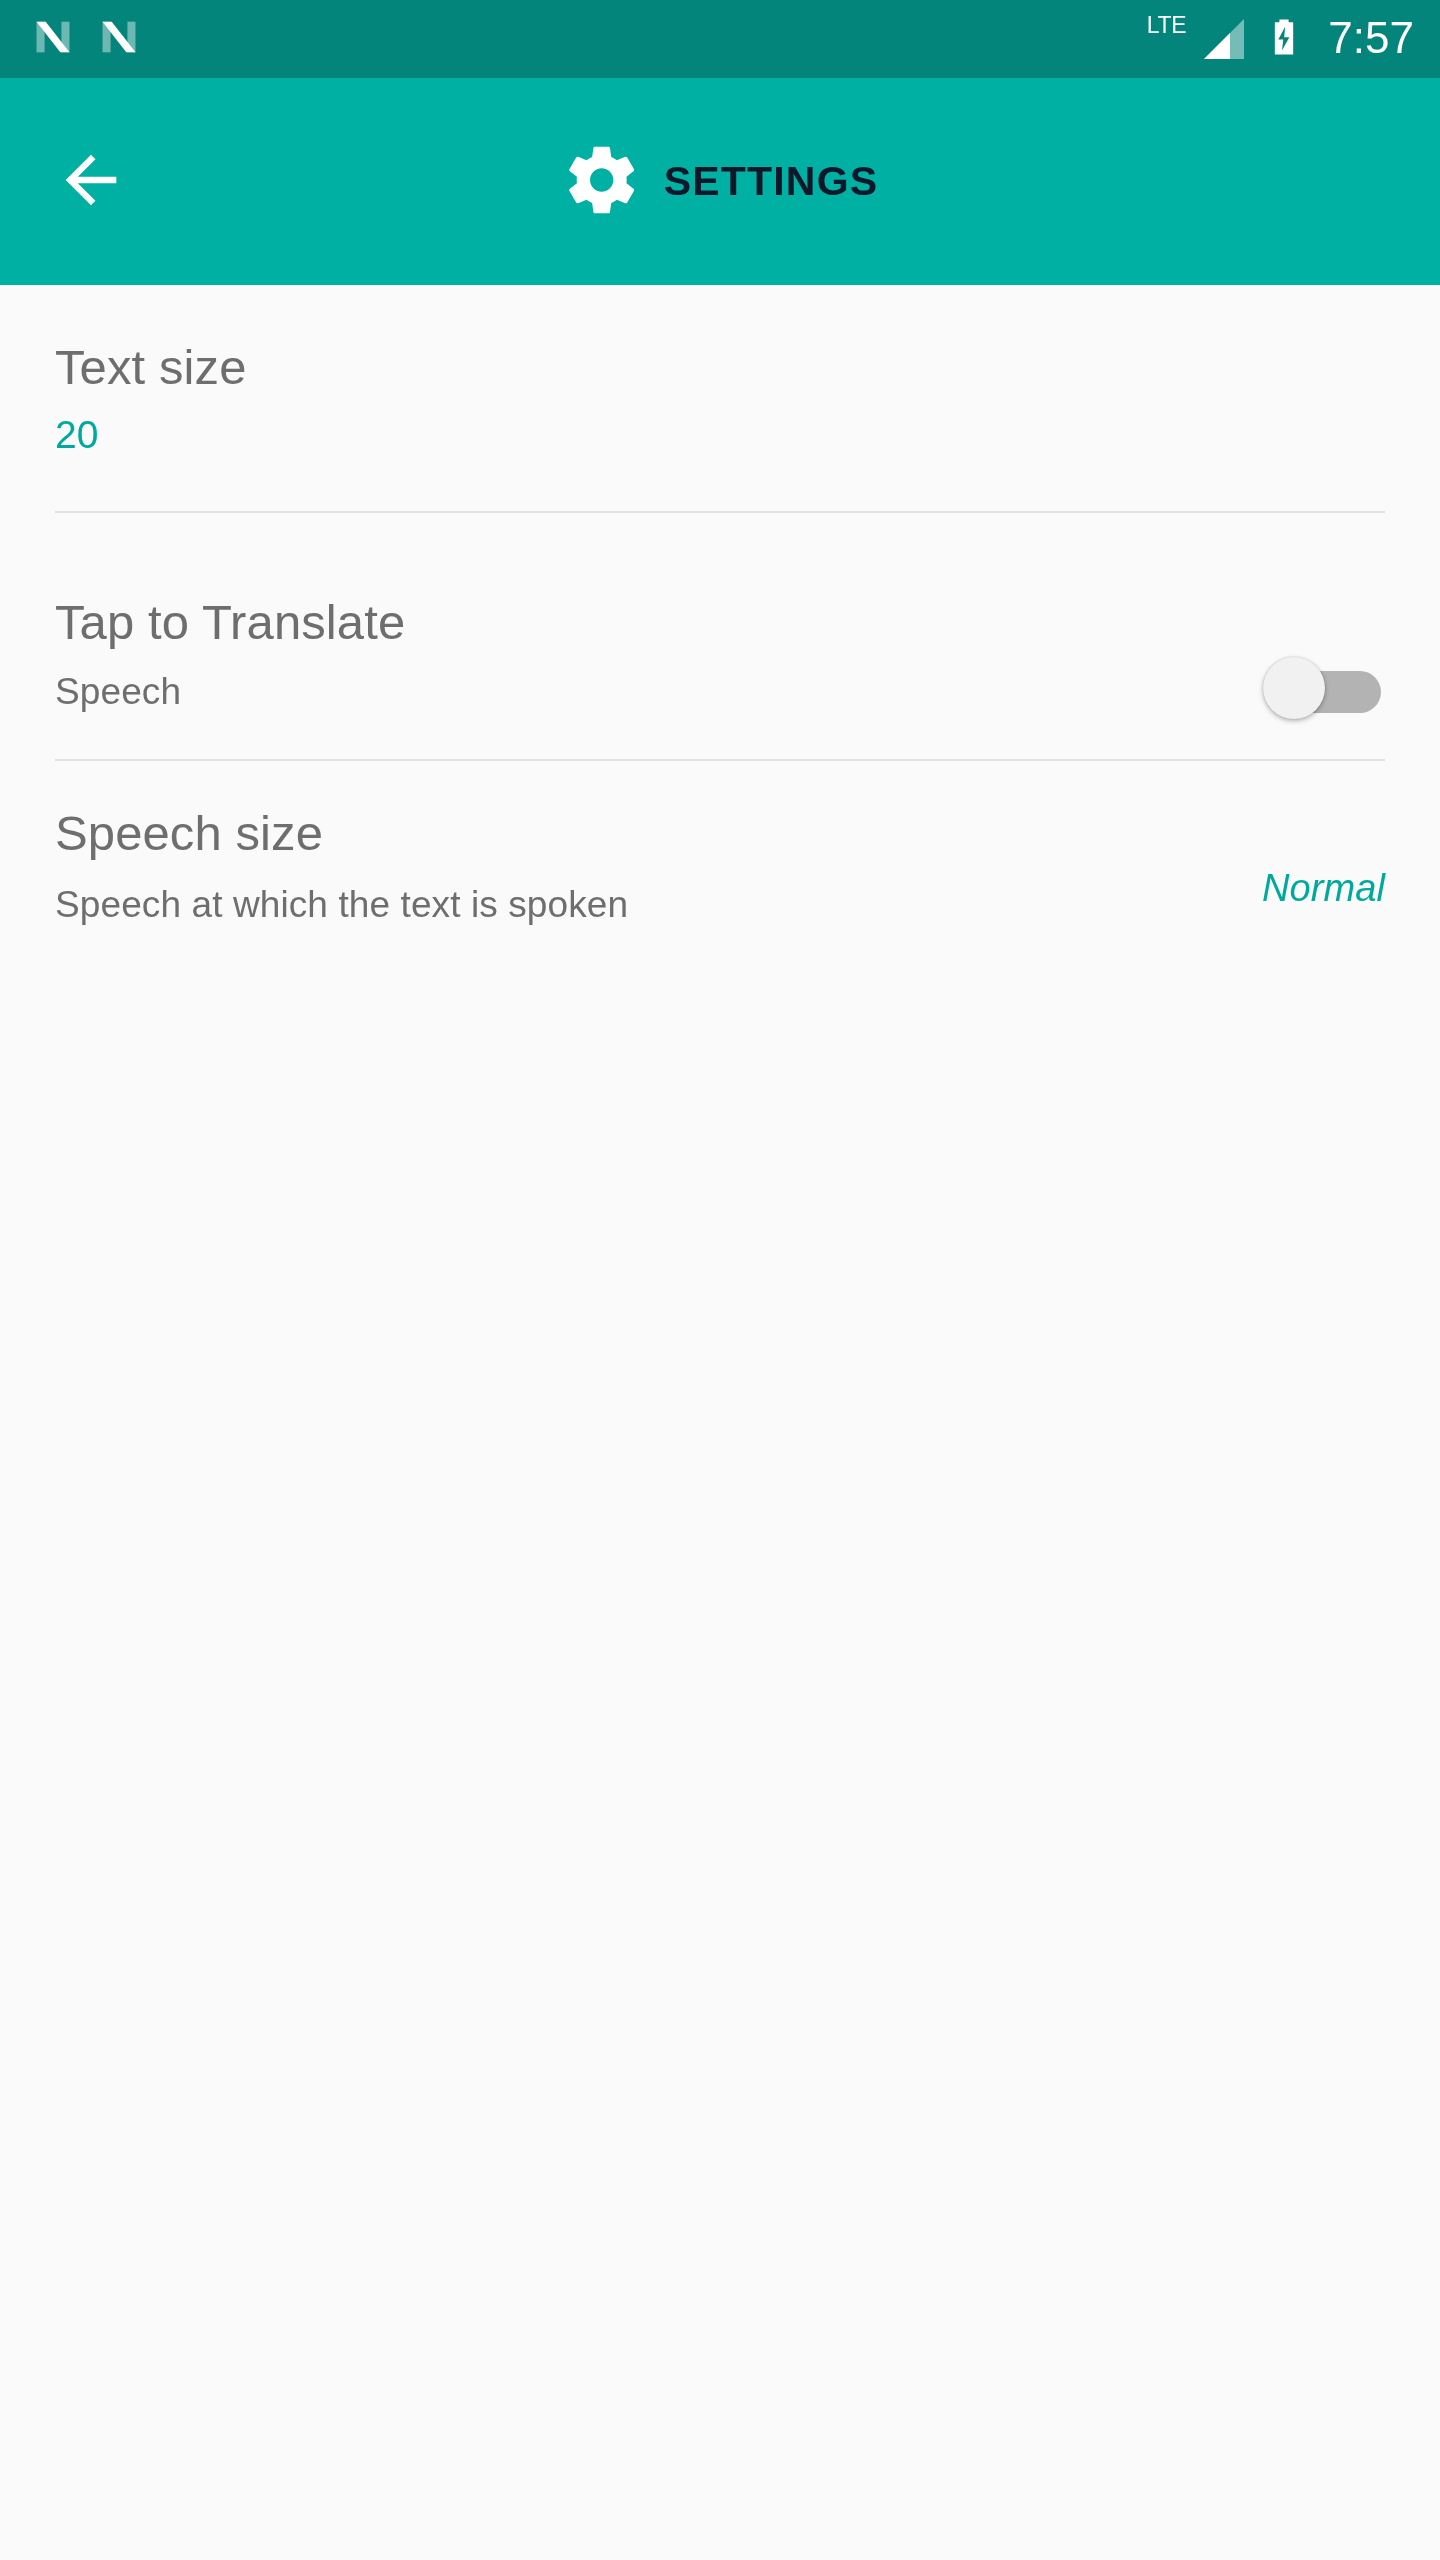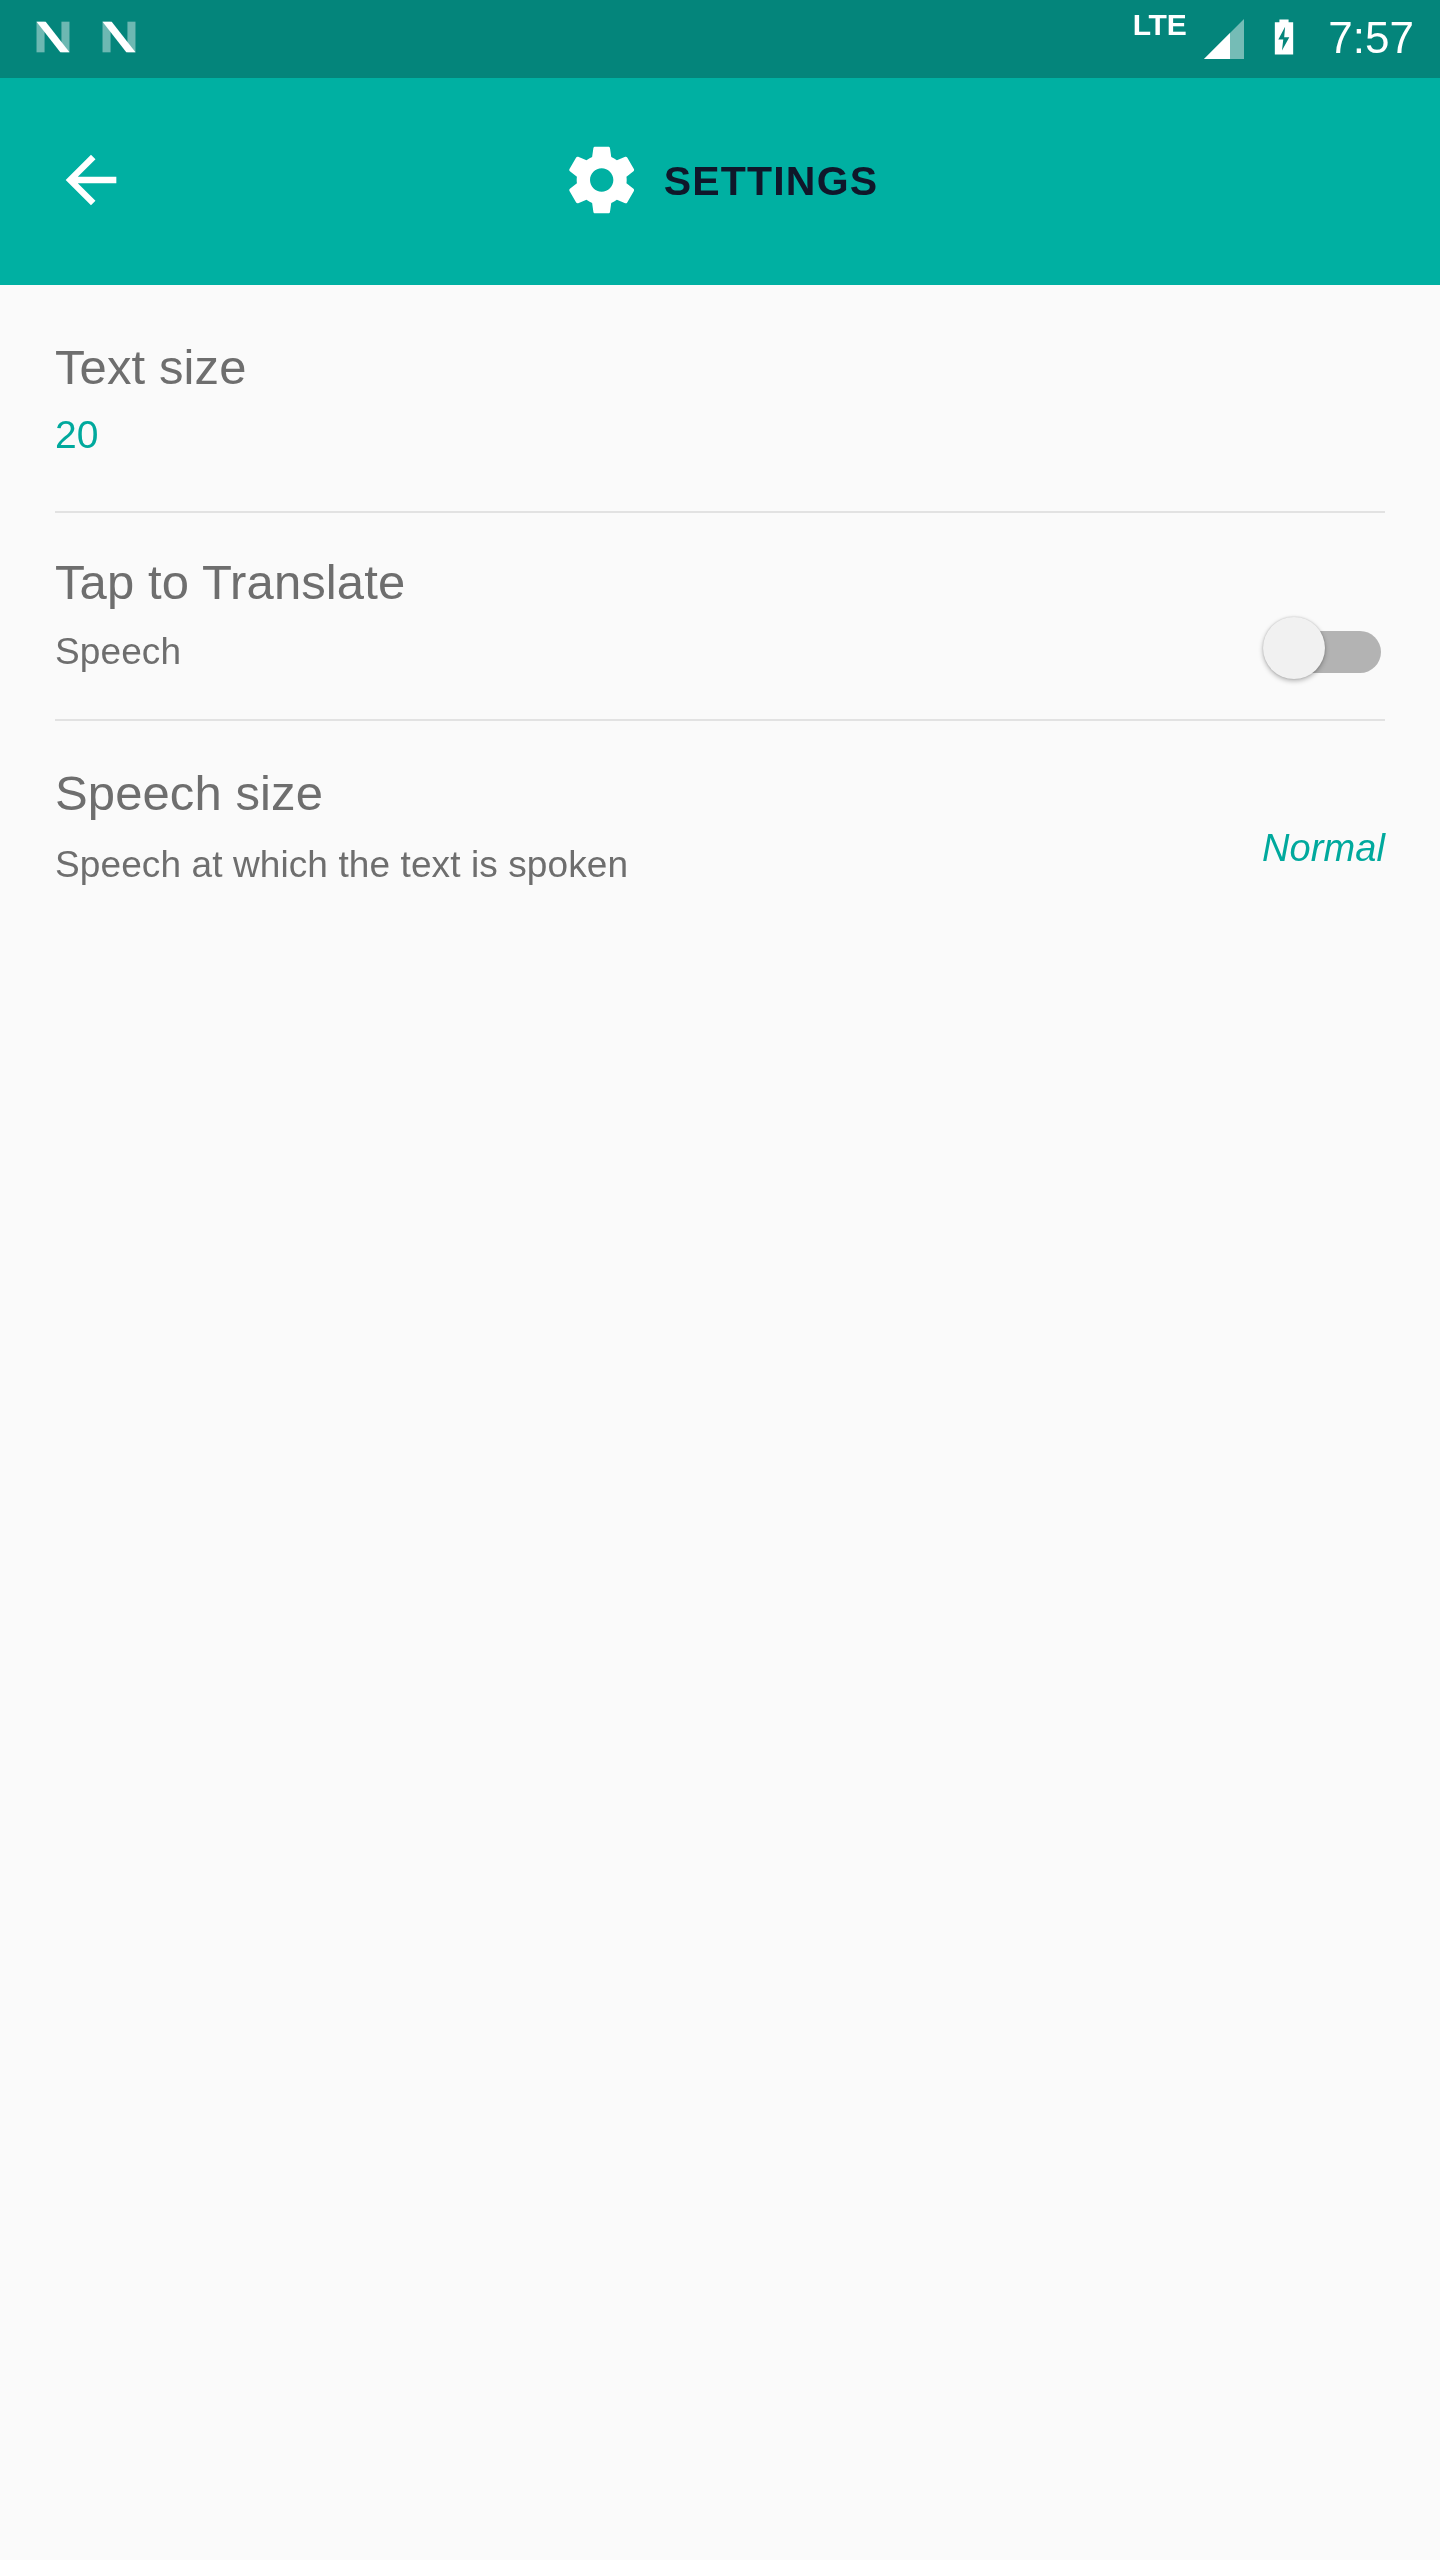--- a/index.html
+++ b/index.html
@@ -50,22 +50,22 @@
   .n-icon { display: block; }
 
   .lte-signal {
     display: flex;
     align-items: flex-end;
     gap: 2px;
   }
 
   .lte-label {
     color: #ffffff;
-    font-size: 30px;
-    font-weight: bold;
+    font-size: 23px;
+    font-weight: normal;
     line-height: 1;
     letter-spacing: -0.3px;
     position: relative;
     top: -14px;
   }
 
   .battery-icon { display: block; }
 
   #status-clock {
     color: #ffffff;
@@ -179,21 +179,21 @@
   .divider {
     height: 2px;
     background: #e2e2e2;
     margin: 0 55px;
   }
 
   
   #row-text-size { padding-top: 55px; padding-bottom: 53px; }
   #row-text-size .row-value-accent { margin-top: 17px; font-size: 39px; }
 
-  #row-tap-translate { padding-top: 42px; padding-bottom: 40px; }
+  #row-tap-translate { padding-top: 42px; padding-bottom: 40px; margin-top: 40px; }
   #row-tap-translate .row-subtitle { margin-top: 20px; }
   #row-tap-translate .row-trailing { padding-top: 62px; }
 
   #row-speech-rate { padding-top: 45px; padding-bottom: 45px; }
   #row-speech-rate .row-subtitle { margin-top: 22px; }
   #row-speech-rate .row-trailing { padding-top: 60px; }
 
   
   .switch {
     position: relative;

